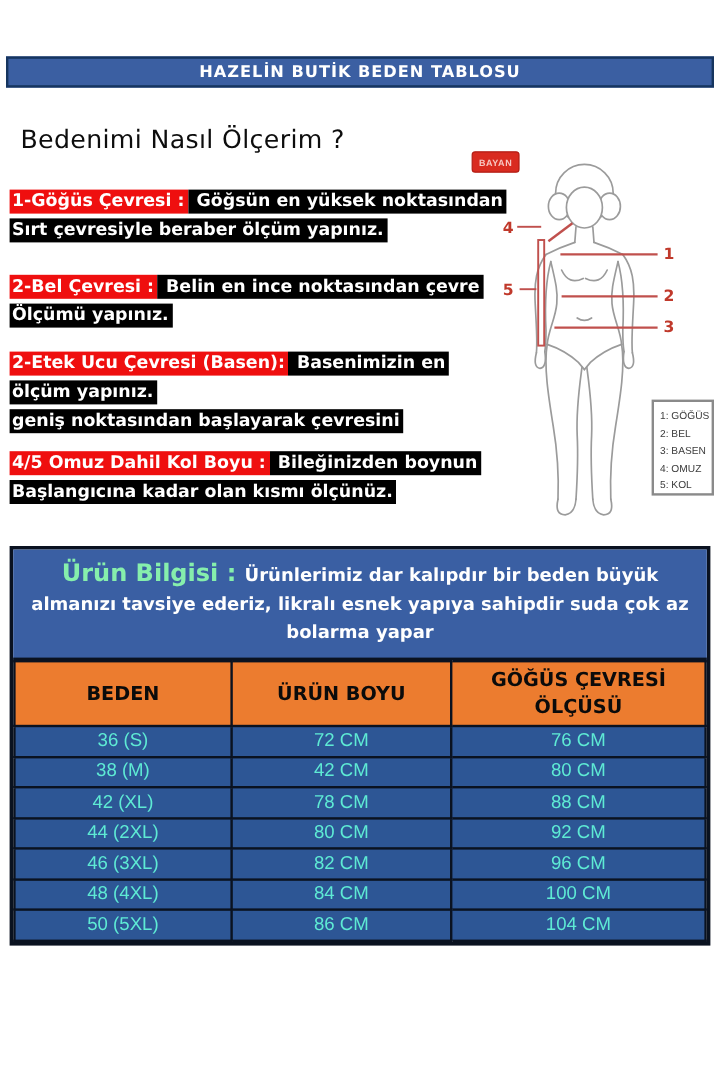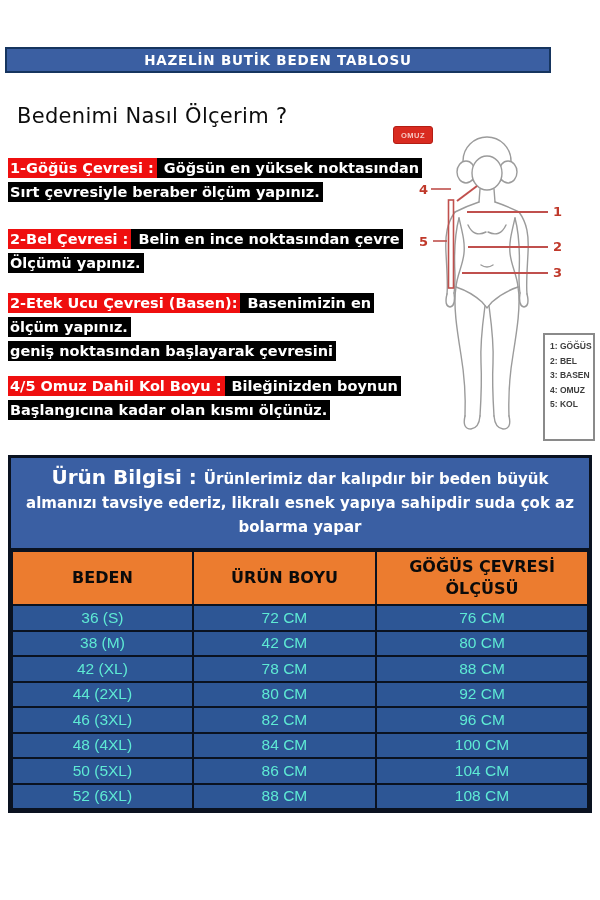--- a/index.html
+++ b/index.html
@@ -2,21 +2,21 @@
 <html><head>
 <meta charset="utf-8">
 <style>
   html,body{margin:0;padding:0;background:#fff;}
   .canvas{
     position:relative;width:600px;height:900px;background:#ffffff;overflow:hidden;
     font-family:"Liberation Sans",sans-serif;
   }
   
   .banner{
-    position:absolute;left:5px;top:47px;width:546px;height:26px;box-sizing:border-box;
+    position:absolute;left:5px;top:47px;width:590px;height:26px;box-sizing:border-box;
     background:#3b5fa2;border:2px solid #16355f;
     display:flex;align-items:center;justify-content:center;
     color:#fff;font-weight:bold;font-size:13.5px;letter-spacing:.8px;
     font-family:"DejaVu Sans","Liberation Sans",sans-serif;
   }
   
   .page-title{
     position:absolute;left:17px;top:104px;
     font-size:21px;font-weight:400;color:#0d0d0d;letter-spacing:.3px;
     font-family:"DejaVu Sans","Liberation Sans",sans-serif;
@@ -34,35 +34,35 @@
   .hl-black{background:#000;}
   
   .figure{position:absolute;left:395px;top:115px;width:205px;height:345px;}
   .bayan-badge{
     position:absolute;left:-2px;top:11px;width:38px;height:16px;
     background:#d92b20;border:1px solid #b31d14;border-radius:3px;
     color:#f7c7c2;font-size:7.5px;font-weight:bold;letter-spacing:.5px;
     display:flex;align-items:center;justify-content:center;
   }
   .legend{
-    position:absolute;left:148px;top:218px;width:52px;height:108px;box-sizing:border-box;
+    position:absolute;left:148px;top:218px;width:52px;height:80px;box-sizing:border-box;
     border:2px solid #8a8a8a;background:#fff;padding:4px 0 0 5px;
-    font-size:8.5px;font-weight:bold;color:#3d3d3d;line-height:14.6px;
+    font-size:8.5px;font-weight:normal;color:#3d3d3d;line-height:14.6px;
   }
   
   .bottom-block{
     position:absolute;left:8px;top:455px;width:584px;box-sizing:border-box;
     border:3px solid #0a1220;
   }
   .info-box{
     background:#3a5fa3;border-bottom:2px solid #0a1220;
     padding:7px 10px 9px 10px;text-align:center;
     font-family:"DejaVu Sans","Liberation Sans",sans-serif;line-height:24px;
   }
-  .info-label{color:#ffffff;font-weight:bold;font-size:20px;}
+  .info-label{color:#86efac;font-weight:bold;font-size:20px;}
   .info-text{color:#fff;font-weight:bold;font-size:15px;}
   table.size-table{border-collapse:collapse;width:100%;table-layout:fixed;}
   table.size-table th,table.size-table td{
     border:2px solid #0a1220;text-align:center;vertical-align:middle;
   }
   table.size-table th{
     background:#ec7c2f;color:#0b0b0b;font-weight:bold;font-size:16px;
     height:52px;line-height:22px;padding:0 6px;
     font-family:"DejaVu Sans","Liberation Sans",sans-serif;
   }
@@ -97,21 +97,21 @@
         <div class="iline"><span class="hl-black">ölçüm yapınız.</span></div>
         <div class="iline"><span class="hl-black">geniş noktasından başlayarak çevresini</span></div>
       </div>
       <div class="section sec-3">
         <div class="iline"><span class="hl-red">4/5 Omuz Dahil Kol Boyu :</span><span class="hl-black"> Bileğinizden boynun</span></div>
         <div class="iline"><span class="hl-black">Başlangıcına kadar olan kısmı ölçünüz.</span></div>
       </div>
     </div>
 
   <div class="figure">
-    <div class="bayan-badge">OMUZ</div>
+    <div class="bayan-badge">BAYAN</div>
 
     <svg viewBox="0 0 205 345" width="205" height="345">
       <g stroke="#9b9b9b" stroke-width="1.4" fill="#ffffff" stroke-linecap="round">
 
         <circle cx="92" cy="46" r="24"></circle>
         <ellipse cx="71" cy="57" rx="9" ry="11"></ellipse>
         <ellipse cx="113" cy="57" rx="9" ry="11"></ellipse>
 
         <ellipse cx="92" cy="58" rx="15" ry="17"></ellipse>
 
@@ -216,22 +216,17 @@
           <tr>
             <td>48 (4XL)</td>
             <td>84 CM</td>
             <td>100 CM</td>
           </tr>
           <tr>
             <td>50 (5XL)</td>
             <td>86 CM</td>
             <td>104 CM</td>
           </tr>
-          <tr>
-            <td>52 (6XL)</td>
-            <td>88 CM</td>
-            <td>108 CM</td>
-          </tr>
         </tbody>
     </table>
   </div>
 
 </div>
 
 </body></html>

